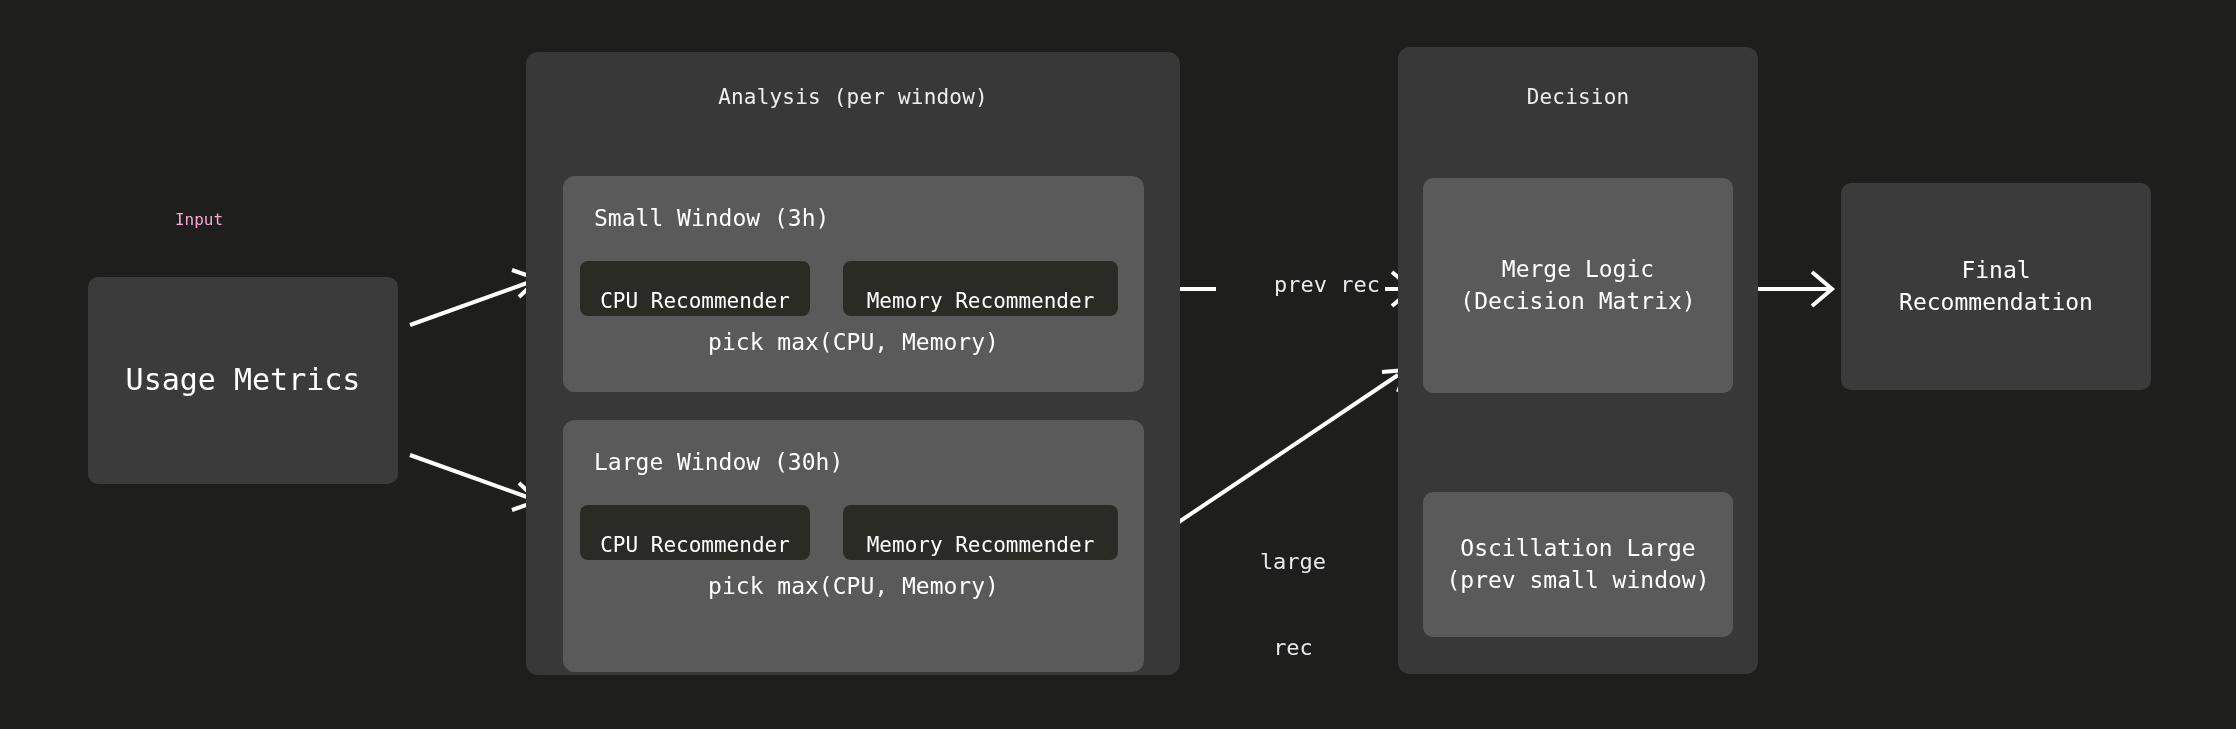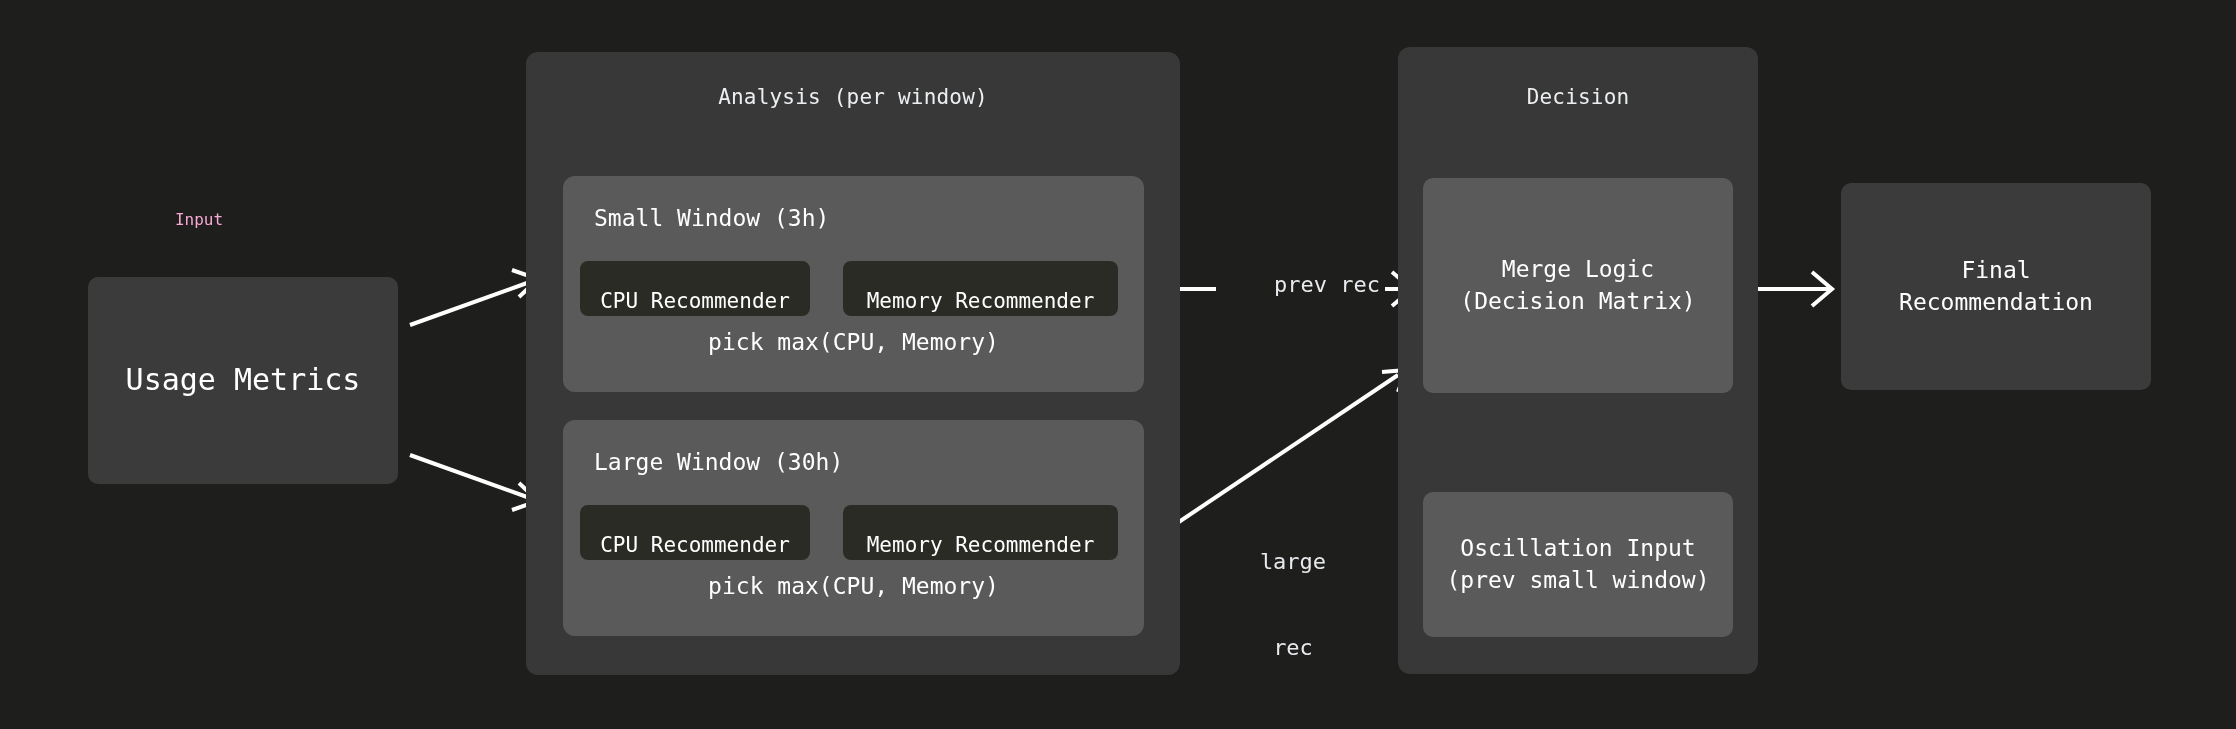--- a/index.html
+++ b/index.html
@@ -177,21 +177,21 @@
   </div>
 
   <div class="node node-inner" style="left:580px; top:261px; width:230px; height:55px; font-size:21px;">
     <span>CPU Recommender</span>
   </div>
 
   <div class="node node-inner" style="left:843px; top:261px; width:275px; height:55px; font-size:21px;">
     <span>Memory Recommender</span>
   </div>
 
-  <div class="window" style="left:563px; top:420px; width:581px; height:216px;">
+  <div class="window" style="left:563px; top:420px; width:581px; height:252px;">
     <div class="window-title" style="left:31px; top:29px;">Large Window (30h)</div>
     <div class="window-foot" style="top:153px;">pick max(CPU, Memory)</div>
   </div>
 
   <div class="node node-inner" style="left:580px; top:505px; width:230px; height:55px; font-size:21px;">
     <span>CPU Recommender</span>
   </div>
 
   <div class="node node-inner" style="left:843px; top:505px; width:275px; height:55px; font-size:21px;">
     <span>Memory Recommender</span>
@@ -200,21 +200,21 @@
   <div class="panel" style="left:1398px; top:47px; width:360px; height:627px;">
     <div class="panel-title" style="top:38px;">Decision</div>
   </div>
 
   <div class="node node-light" style="left:1423px; top:178px; width:310px; height:215px; font-size:23px; flex-direction:column;">
     <span>Merge Logic</span>
     <span>(Decision Matrix)</span>
   </div>
 
   <div class="node node-light" style="left:1423px; top:492px; width:310px; height:145px; font-size:23px; flex-direction:column;">
-    <span>Oscillation Input</span>
+    <span>Oscillation Large</span>
     <span>(prev small window)</span>
   </div>
 
   <div class="node node-dark" style="left:1841px; top:183px; width:310px; height:207px; font-size:23px; flex-direction:column;align-items:center;">
     <span>Final</span>
     <span>Recommendation</span>
   </div>
 
   <div class="edge-label" style="left:1216px; top:241px;">
     <span>prev rec</span>

